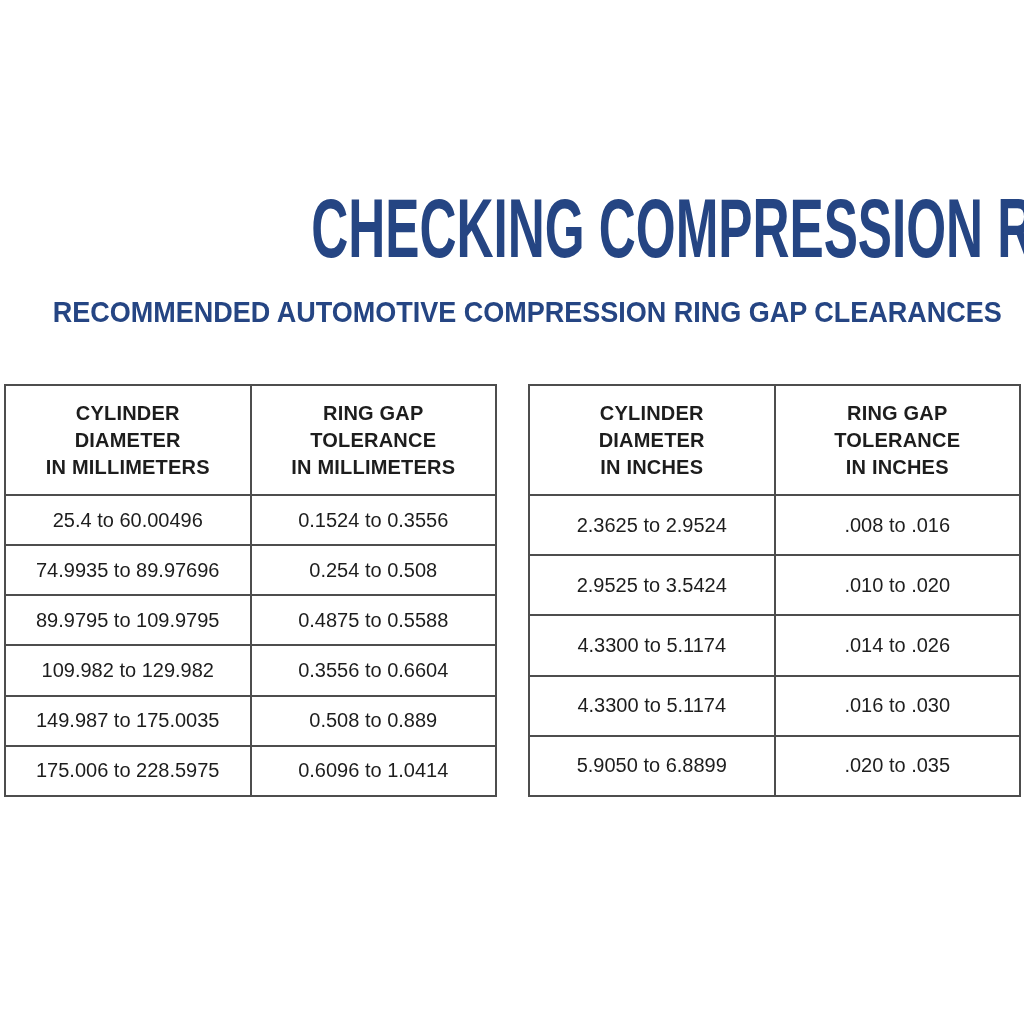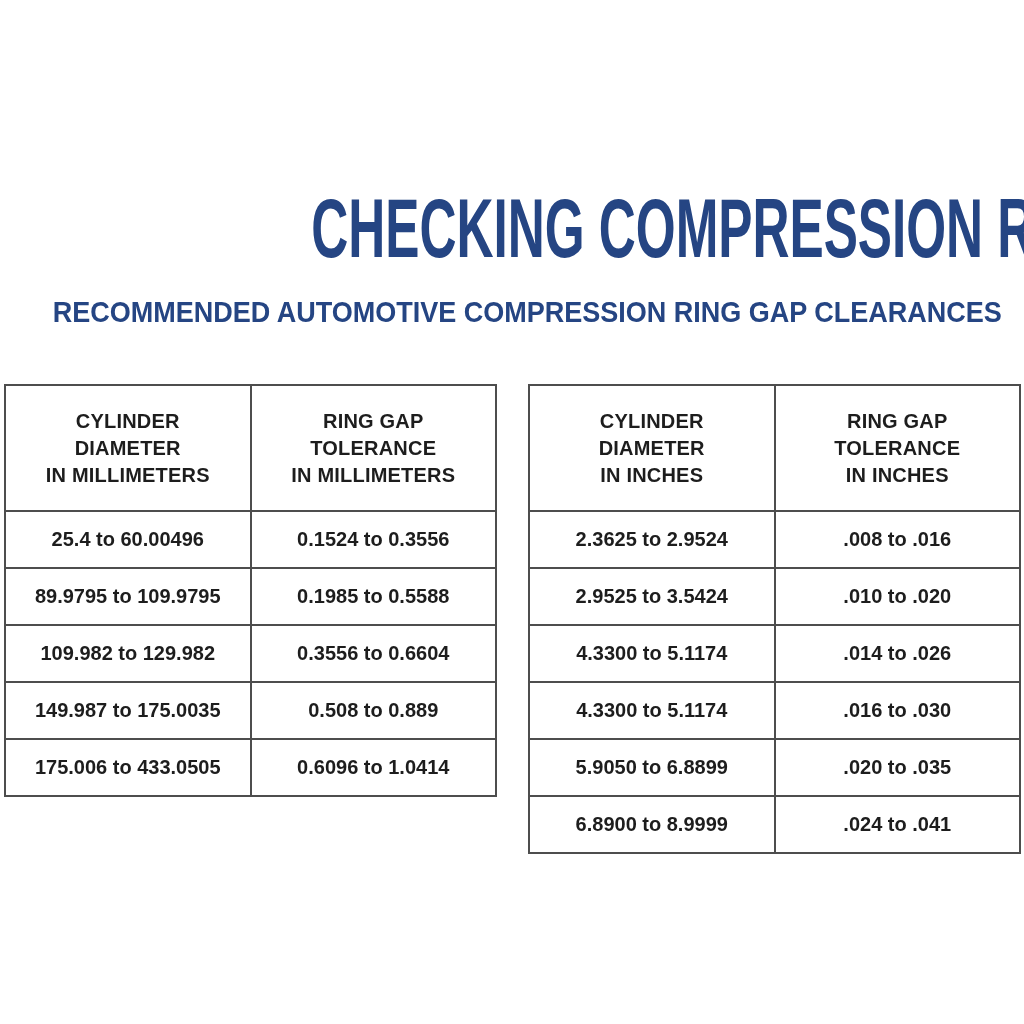--- a/index.html
+++ b/index.html
@@ -66,32 +66,32 @@
     width: 493px;
     height: 413px;
     background: #ffffff;
   }
   table.spec-table th,
   table.spec-table td {
     border: 2px solid #4d4d4d;
     text-align: center;
     vertical-align: middle;
     color: #1d1d1d;
-    padding: 16px;
+    padding: 8px;
   }
   table.spec-table th {
     height: 92px;
     font-size: 20px;
     font-weight: 700;
     line-height: 27px;
     letter-spacing: 0.2px;
   }
   table.spec-table td {
     font-size: 20px;
-    font-weight: 700;
+    font-weight: 400;
   }
   .hline { display: block; }
 </style>
 </head>
 <body>
 
 <div class="page">
 
   <h1 class="title"><span class="condense">CHECKING COMPRESSION RING GAPS</span></h1>
 
@@ -113,33 +113,37 @@
             <span class="hline">IN MILLIMETERS</span>
           </th>
         </tr>
       </thead>
       <tbody>
           <tr>
             <td>25.4 to 60.00496</td>
             <td>0.1524 to 0.3556</td>
           </tr>
           <tr>
+            <td>74.9935 to 89.97696</td>
+            <td>0.254 to 0.508</td>
+          </tr>
+          <tr>
             <td>89.9795 to 109.9795</td>
-            <td>0.1985 to 0.5588</td>
+            <td>0.4875 to 0.5588</td>
           </tr>
           <tr>
             <td>109.982 to 129.982</td>
             <td>0.3556 to 0.6604</td>
           </tr>
           <tr>
             <td>149.987 to 175.0035</td>
             <td>0.508 to 0.889</td>
           </tr>
           <tr>
-            <td>175.006 to 433.0505</td>
+            <td>175.006 to 228.5975</td>
             <td>0.6096 to 1.0414</td>
           </tr>
         </tbody>
     </table>
 
     <table class="spec-table">
       <thead>
         <tr>
           <th>
             <span class="hline">CYLINDER</span>
@@ -167,21 +171,17 @@
             <td>.014 to .026</td>
           </tr>
           <tr>
             <td>4.3300 to 5.1174</td>
             <td>.016 to .030</td>
           </tr>
           <tr>
             <td>5.9050 to 6.8899</td>
             <td>.020 to .035</td>
           </tr>
-          <tr>
-            <td>6.8900 to 8.9999</td>
-            <td>.024 to .041</td>
-          </tr>
         </tbody>
     </table>
 
   </div>
 </div>
 
 </body></html>

